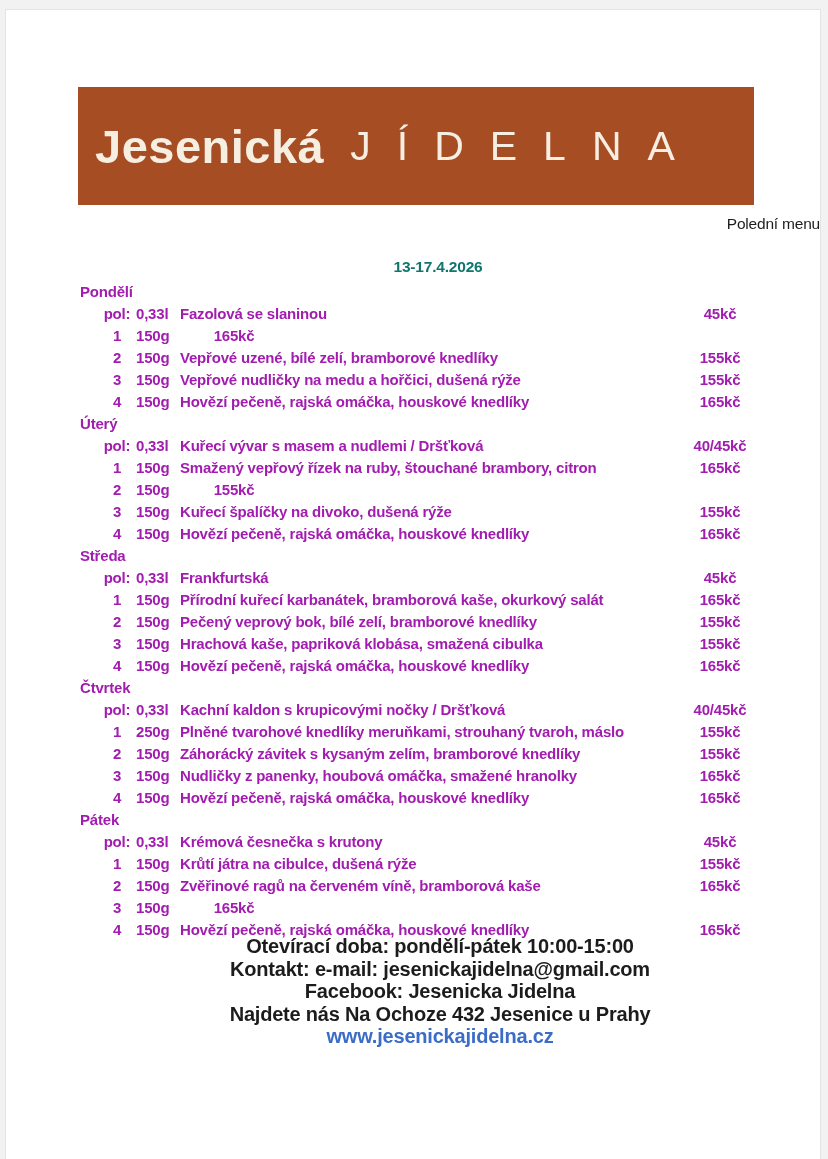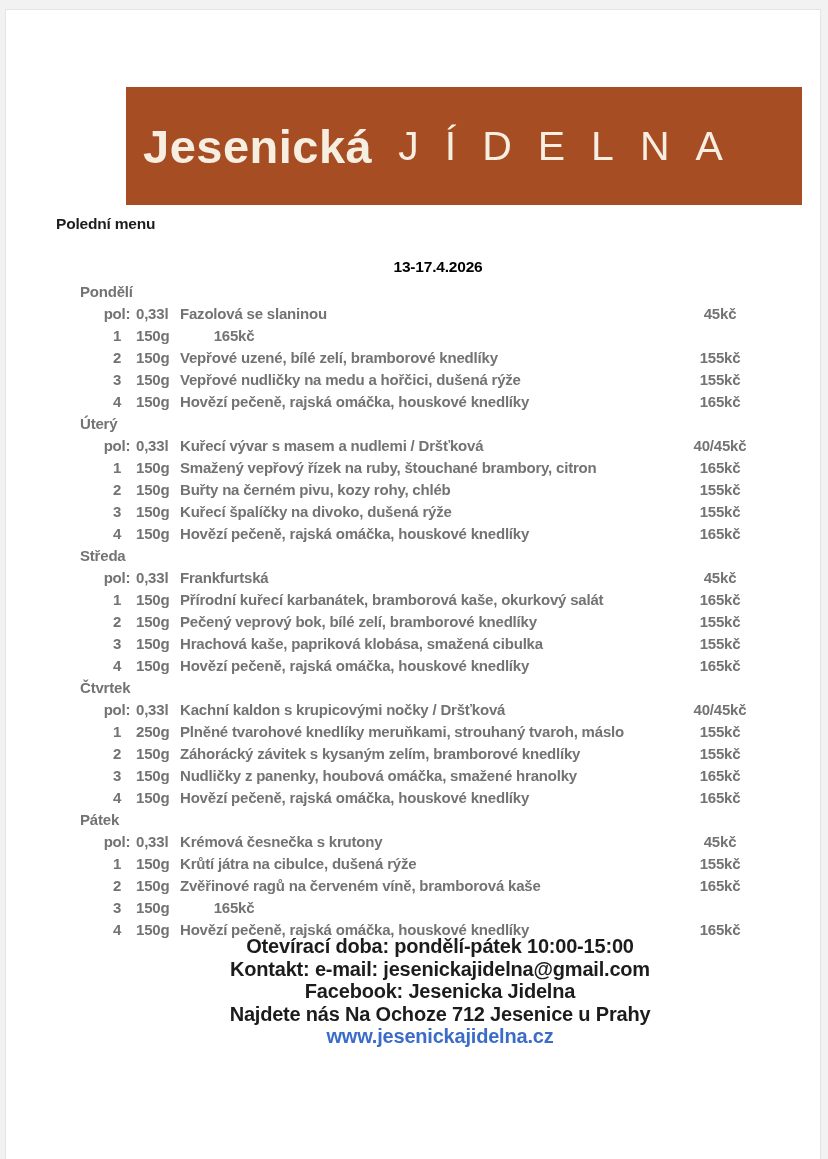--- a/index.html
+++ b/index.html
@@ -23,31 +23,31 @@
   }
   .brand-bold {
     font-size:47px; font-weight:700; letter-spacing:.5px;
   }
   .brand-light {
     font-size:41px; font-weight:400; letter-spacing:26px; margin-left:26px;
     white-space:nowrap;
   }
   
   .doc-title {
-    position:absolute; top:205px; left:50px; right:0; text-align:left;
-    font-size:15.5px; font-weight:700; color:#1d1d1d; letter-spacing:-.2px;
+    position:absolute; top:205px; left:50px; right:0; text-align:right;
+    font-size:15.5px; font-weight:400; color:#1d1d1d; letter-spacing:-.2px;
   }
   .doc-date {
     position:absolute; top:248px; left:50px; right:0; text-align:center;
-    font-size:15.5px; font-weight:700; color:#000000; letter-spacing:-.2px;
+    font-size:15.5px; font-weight:700; color:#0f766e; letter-spacing:-.2px;
   }
   
   .menu {
     position:absolute; top:271px; left:0; right:0;
-    font-size:15px; font-weight:700; color:#737373; letter-spacing:-.2px;
+    font-size:15px; font-weight:700; color:#a21caf; letter-spacing:-.2px;
   }
   .day-header {
     line-height:22px; padding-left:74px; white-space:nowrap;
   }
   .menu-row { display:flex; line-height:22px; white-space:nowrap; }
   .col-label  { width:38px; margin-left:92px; text-align:center; flex:none; }
   .col-qty    { width:38px; flex:none; }
   .col-desc   { flex:1 1 auto; padding-left:6px; overflow:hidden; }
   .col-price  { width:120px; flex:none; text-align:center; margin-right:40px; }
   
@@ -59,21 +59,21 @@
   .website-line { line-height:22.6px; }
   .website {
     cursor:pointer;
   }
 </style>
 </head>
 <body>
 
 <div class="page">
 
-  <div class="banner" id="banner" style="background: rgb(166, 77, 35); color: rgb(247, 238, 226); margin-left: 48px;">
+  <div class="banner" id="banner" style="background: rgb(166, 77, 35); color: rgb(247, 238, 226);">
     <span class="brand-bold">Jesenická</span>
     <span class="brand-light">JÍDELNA</span>
   </div>
 
   <div class="doc-title">Polední menu</div>
   <div class="doc-date">13-17.4.2026</div>
 
   <div class="menu" id="menu">
   <div class="day-section">
     <div class="day-header">Pondělí</div>
@@ -126,21 +126,20 @@
   <div class="menu-row">
     <span class="col-label">1</span>
     <span class="col-qty">150g</span>
     <span class="col-desc">Smažený vepřový řízek na ruby, štouchané brambory, citron</span>
     <span class="col-price">165kč</span>
   </div>
 
   <div class="menu-row">
     <span class="col-label">2</span>
     <span class="col-qty">150g</span>
-    <span class="col-desc">Buřty na černém pivu, kozy rohy, chléb</span>
     <span class="col-price">155kč</span>
   </div>
 
   <div class="menu-row">
     <span class="col-label">3</span>
     <span class="col-qty">150g</span>
     <span class="col-desc">Kuřecí špalíčky na divoko, dušená rýže</span>
     <span class="col-price">155kč</span>
   </div>
 
@@ -267,19 +266,19 @@
     <span class="col-price">165kč</span>
   </div>
 </div>
 </div>
 
   <div class="footer" id="footer">
 
     <div>Otevírací doba: pondělí-pátek 10:00-15:00</div>
       <div>Kontakt: e-mail:  jesenickajidelna@gmail.com</div>
       <div>Facebook: Jesenicka Jidelna</div>
-      <div>Najdete nás Na Ochoze 712 Jesenice u Prahy</div>
+      <div>Najdete nás Na Ochoze 432 Jesenice u Prahy</div>
       <div class="website-line">
       <a class="website" id="website" style="color: rgb(58, 108, 200);">www.jesenickajidelna.cz</a>
     </div>
   </div>
 
 </div>
 
 </body></html>

